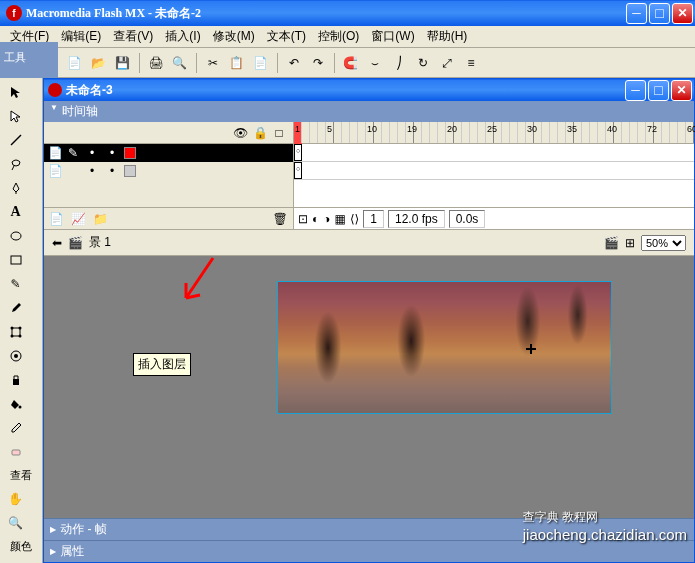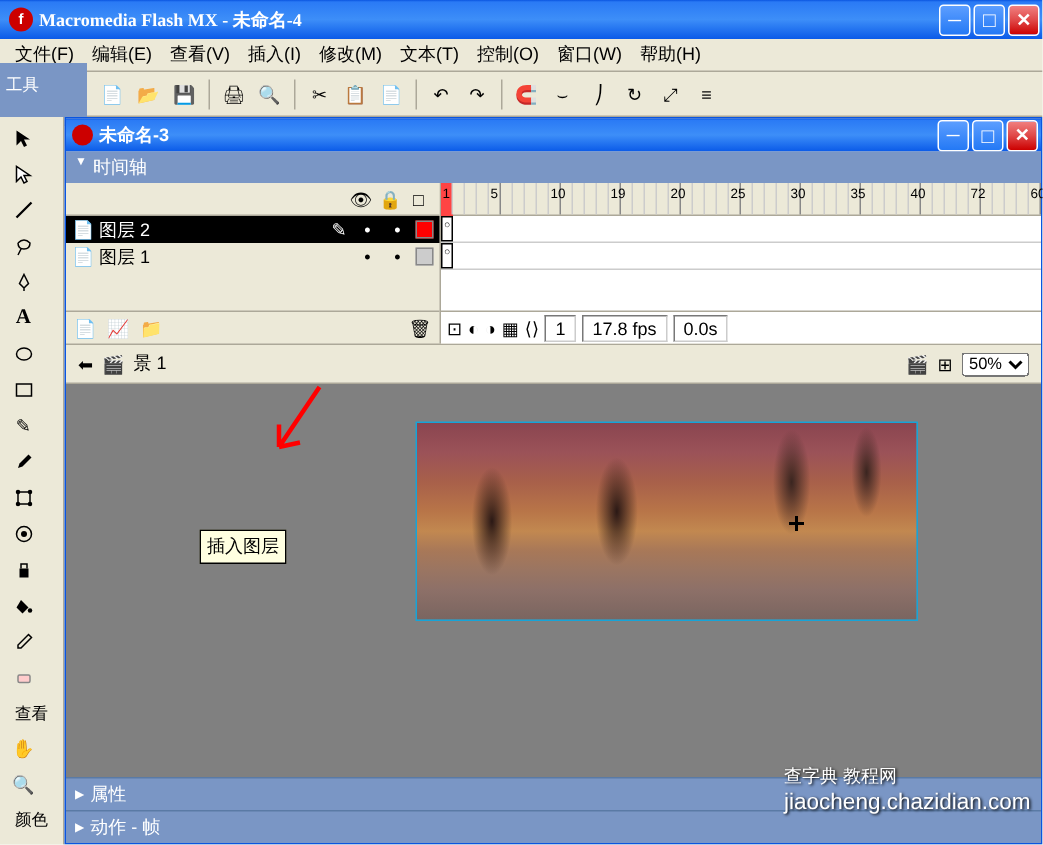--- a/index.html
+++ b/index.html
@@ -85,21 +85,21 @@
 .collapse-panel::before { content: "▶"; font-size: 8px; margin-right: 4px; }
 
 .watermark { position: absolute; right: 8px; bottom: 20px; color: #fff; font-size: 13px; text-shadow: 1px 1px 2px #000; font-family: Arial; z-index: 20; }
 .watermark .sub { font-size: 15px; display: block; }
 </style>
 </head>
 <body>
 
 <div class="titlebar">
   <span class="icon">f</span>
-  <span class="title">Macromedia Flash MX - 未命名-4</span>
+  <span class="title">Macromedia Flash MX - 未命名-2</span>
   <div class="winbtns">
     <div class="winbtn">─</div>
     <div class="winbtn max">□</div>
     <div class="winbtn close">✕</div>
   </div>
 </div>
 
 <div class="menubar">
   <span class="menuitem">文件(F)</span>
   <span class="menuitem">编辑(E)</span>
@@ -255,29 +255,27 @@
 
       <div class="timeline">
         <div class="layer-panel">
           <div class="layer-header">
             <span>👁</span>
             <span>🔒</span>
             <span>□</span>
           </div>
           <div class="layer-row selected">
             <span class="layer-icon">📄</span>
-            <span class="layer-name">图层 2</span>
             <span class="layer-icon">✎</span>
             <span class="dot">•</span>
             <span class="dot">•</span>
             <span class="color-box" style="background:#f00"></span>
           </div>
           <div class="layer-row">
             <span class="layer-icon">📄</span>
-            <span class="layer-name">图层 1</span>
             <span class="layer-icon"></span>
             <span class="dot">•</span>
             <span class="dot">•</span>
             <span class="color-box" style="background:#ccc"></span>
           </div>
           <div class="layer-footer">
             <span class="tbtn" style="width:18px;height:18px">📄</span>
             <span class="tbtn" style="width:18px;height:18px">📈</span>
             <span class="tbtn" style="width:18px;height:18px">📁</span>
             <span style="flex:1"></span>
@@ -366,21 +364,21 @@
           <div class="frame-row">
             <div class="frame-cell key"></div>
           </div>
           <div class="frame-footer">
             <span>⊡</span>
             <span>◐</span>
             <span>◑</span>
             <span>▦</span>
             <span>⟨⟩</span>
             <span class="info">1</span>
-            <span class="info">17.8 fps</span>
+            <span class="info">12.0 fps</span>
             <span class="info">0.0s</span>
           </div>
         </div>
       </div>
 
       <div class="scene-bar">
         <div class="left">
           <span>⬅</span>
           <span>🎬</span>
           <span>景 1</span>
@@ -390,24 +388,24 @@
         <select><option>50%</option></select>
       </div>
 
       <div class="stage-area">
         <div class="stage">
           <div class="crosshair"></div>
         </div>
       </div>
 
       <div class="collapse-panel">
+        <span>动作 - 帧</span>
+      </div>
+      <div class="collapse-panel">
         <span>属性</span>
-      </div>
-      <div class="collapse-panel">
-        <span>动作 - 帧</span>
       </div>
     </div>
 
     <svg class="red-arrow">
         <path d="M35,5 L8,45 M8,45 L8,30 M8,45 L22,42" stroke="#f00" stroke-width="3" fill="none"></path>
       </svg>
     <div class="tooltip">插入图层</div>
   </div>
 </div>
 

